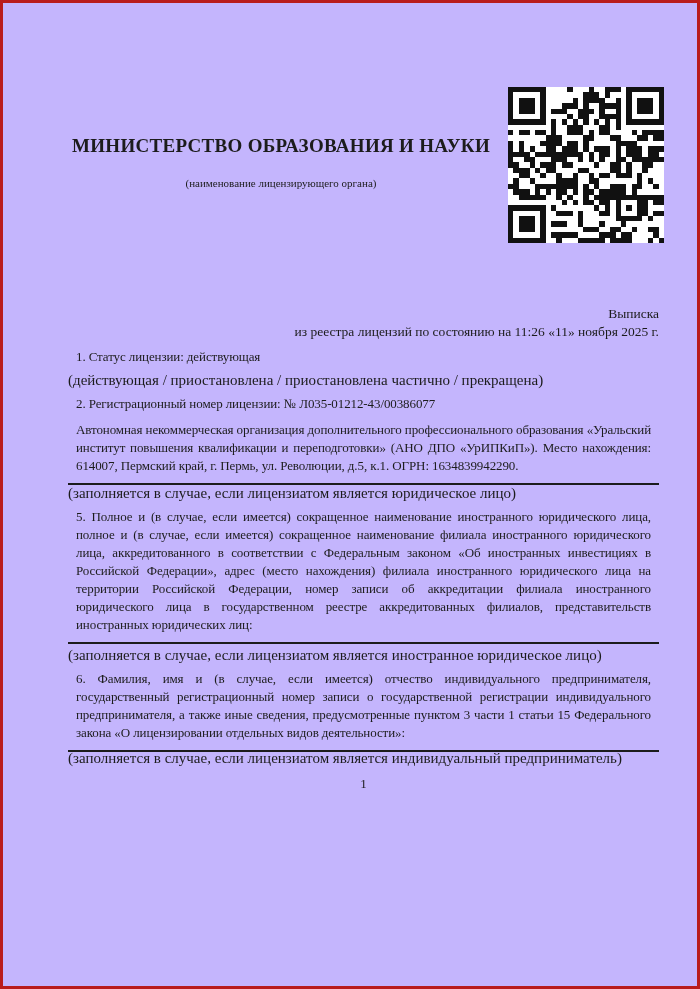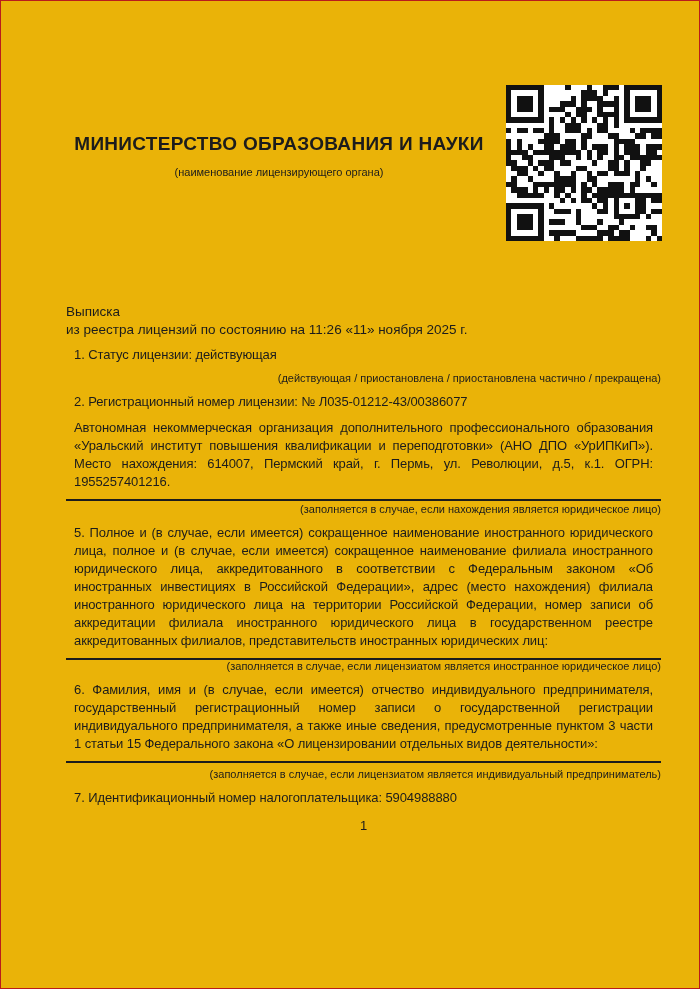--- a/index.html
+++ b/index.html
@@ -1,64 +1,64 @@
 <!DOCTYPE html>
 <html lang="ru"><head>
 <meta charset="utf-8">
 <style>
   html,body{margin:0;padding:0;background:#ffffff;}
   .page{
     position:relative;
     width:700px;height:989px;
     box-sizing:border-box;
-    background:#eab308;
-    border:1px solid #b91c1c;
+    background:#c4b5fd;
+    border:3px solid #b91c1c;
     color:#1c1c1c;
-    font-family:Liberation Sans, sans-serif;
+    font-family:Liberation Serif, serif;
     overflow:hidden;
   }
   
   .header{position:relative;height:240px;}
   .ministry{
     position:absolute;left:68px;top:129px;width:420px;
     text-align:center;
   }
   .ministry-line{
     font-size:19px;font-weight:bold;line-height:27px;letter-spacing:.3px;
     white-space:nowrap;
   }
-  .ministry-caption{font-size:11px;line-height:13px;margin-top:9px;}
+  .ministry-caption{font-size:11px;line-height:13px;margin-top:18px;}
   .qr{
     position:absolute;left:505px;top:84px;width:156px;height:156px;
     background:#ffffff;
   }
   .qr svg{display:block;width:100%;height:100%;}
   
   .content{padding:0 38px 0 65px;font-size:13px;line-height:18px;letter-spacing:-.1px;}
   .content p{margin:8px;}
-  .t-center{text-align:left;}
+  .t-center{text-align:right;}
   .vypiska{margin-top:62px;font-size:13.5px;line-height:17.5px;letter-spacing:0;}
   .just{text-align:justify;}
   .caption{
-    text-align:right;font-size:11px;line-height:13px;letter-spacing:0;
+    text-align:left;font-size:15px;line-height:13px;letter-spacing:0;
   }
   .rule{border-top:2px solid #1c1c1c;height:0;}
   .mt-item1{margin-top:32px;}
   .mt-cap1{margin-top:4px;}
   .mt-item2{margin-top:10px;}
   .mt-item3{margin-top:17px;}
   .mt-item4{margin-top:10px;}
   .mt-rule1{margin-top:3px;}
   .mt-cap4{margin-top:2px;}
   .mt-item5{margin-top:19px;}
   .mt-rule2{margin-top:6px;}
-  .mt-cap5{}
+  .mt-cap5{margin-top:5px;}
   .mt-item6{margin-top:20px;}
   .mt-rule3{margin-top:7px;}
-  .mt-cap6{margin-top:5px;}
+  .mt-cap6{}
   .mt-item7{margin-top:22px;}
   .page-number{margin-top:10px;text-align:center;font-size:13px;}
 </style>
 </head>
 <body>
 
 <div class="page">
 
   <div class="header">
     <div class="ministry">
@@ -504,35 +504,34 @@
       <div>из реестра лицензий по состоянию на 11:26 «11» ноября 2025 г.</div>
     </div>
 
     <p class="mt-item1">1. Статус лицензии: действующая</p>
     <div class="caption mt-cap1">(действующая / приостановлена / приостановлена частично / прекращена)</div>
 
     <p class="mt-item2">2. Регистрационный номер лицензии: № Л035-01212-43/00386077</p>
 
 
     <section>
-      <p class="just">Автономная некоммерческая организация дополнительного профессионального образования «Уральский институт повышения квалификации и переподготовки» (АНО ДПО «УрИПКиП»). Место нахождения: 614007, Пермский край, г. Пермь, ул. Революции, д.5, к.1. ОГРН: 1955257401216.</p>
+      <p class="just">Автономная некоммерческая организация дополнительного профессионального образования «Уральский институт повышения квалификации и переподготовки» (АНО ДПО «УрИПКиП»). Место нахождения: 614007, Пермский край, г. Пермь, ул. Революции, д.5, к.1. ОГРН: 1634839942290.</p>
       <div class="rule mt-rule1"></div>
-      <div class="caption mt-cap4">(заполняется в случае, если нахождения является юридическое лицо)</div>
+      <div class="caption mt-cap4">(заполняется в случае, если лицензиатом является юридическое лицо)</div>
     </section>
 
     <section>
       <p class="just mt-item5">5. Полное и (в случае, если имеется) сокращенное наименование иностранного юридического лица, полное и (в случае, если имеется) сокращенное наименование филиала иностранного юридического лица, аккредитованного в соответствии с Федеральным законом «Об иностранных инвестициях в Российской Федерации», адрес (место нахождения) филиала иностранного юридического лица на территории Российской Федерации, номер записи об аккредитации филиала иностранного юридического лица в государственном реестре аккредитованных филиалов, представительств иностранных юридических лиц:</p>
       <div class="rule mt-rule2"></div>
       <div class="caption mt-cap5">(заполняется в случае, если лицензиатом является иностранное юридическое лицо)</div>
     </section>
 
     <section>
       <p class="just mt-item6">6. Фамилия, имя и (в случае, если имеется) отчество индивидуального предпринимателя, государственный регистрационный номер записи о государственной регистрации индивидуального предпринимателя, а также иные сведения, предусмотренные пунктом 3 части 1 статьи 15 Федерального закона «О лицензировании отдельных видов деятельности»:</p>
       <div class="rule mt-rule3"></div>
       <div class="caption mt-cap6">(заполняется в случае, если лицензиатом является индивидуальный предприниматель)</div>
     </section>
 
-    <p class="mt-item7">7. Идентификационный номер налогоплательщика: 5904988880</p>
 
     <div class="page-number">1</div>
 
   </div>
 </div>
 
 </body></html>

